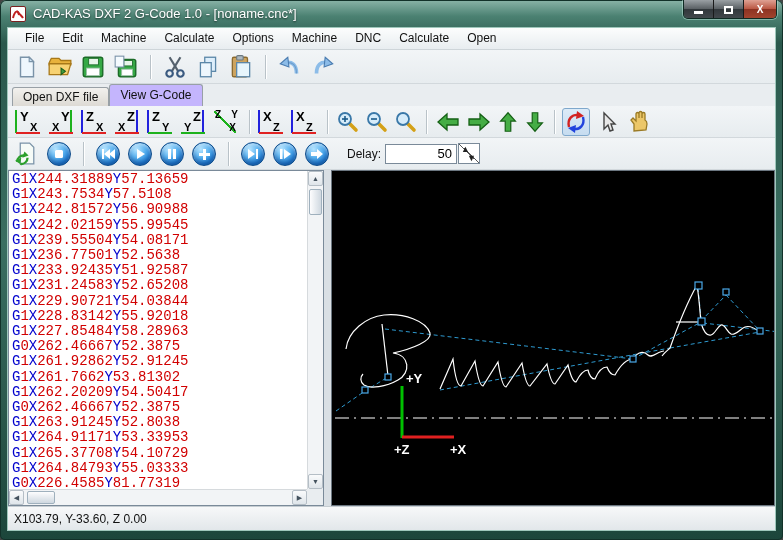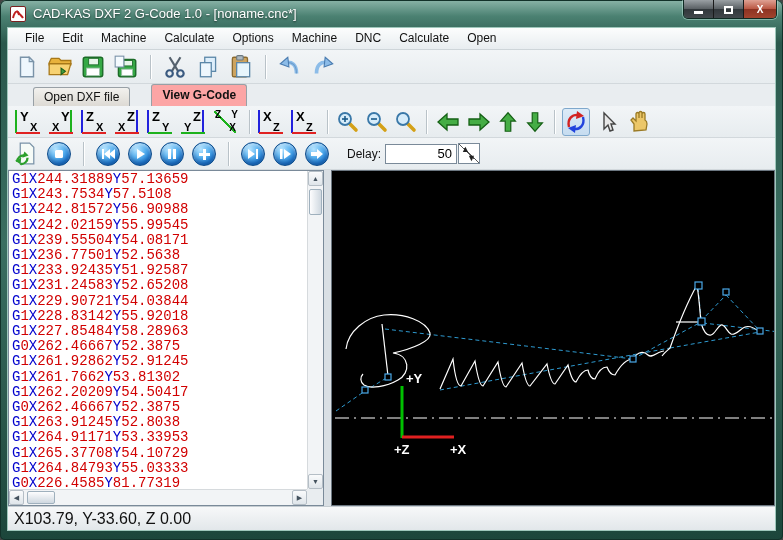--- a/index.html
+++ b/index.html
@@ -73,23 +73,23 @@
     text-align:right; padding-right:4px; background:#fff; }
   .spinner { position:relative; width:22px; height:21px; background:#fff; border:1px solid #7a8a99; margin-left:1px; }
   .spinner .diag-line { position:absolute; inset:0;
     background:linear-gradient(to top right,transparent 48%,#555 48%,#555 52%,transparent 52%); }
   .spin-up { position:absolute; left:2px; top:0px; font-size:9px; color:#222; }
   .spin-down { position:absolute; right:3px; bottom:0px; font-size:9px; color:#222; }
 
   
   .tabstrip { height:22px; background:#e9edf0; display:flex; align-items:flex-end; padding-left:4px; }
   .tab { font-size:12px; color:#111; border:1px solid #98a0a6; border-bottom:none;
-    border-radius:3px 3px 0 0; padding:0 10px;margin-left:21px; }
+    border-radius:3px 3px 0 0; padding:0 10px; }
   .tab.inactive { background:linear-gradient(180deg,#f2f1ee,#dddad4); height:19px; line-height:18px; }
-  .tab.active { background:#fca5a5; height:22px; line-height:21px; position:relative; z-index:2;font-weight:bold; }
+  .tab.active { background:#c4b5fd; height:22px; line-height:21px; position:relative; z-index:2; }
 
   
   .main { flex:1; display:flex; background:#d9dfe4; overflow:hidden; }
   .list-panel { position:relative; width:316px; background:#fff; border:1px solid #7a8a99; margin-left:0; }
   .gcode-list { position:absolute; left:3px; top:1px; right:17px; bottom:17px; overflow:hidden;
     font:14px/15.2px "Liberation Mono","DejaVu Sans Mono",monospace; white-space:pre; }
   .tok-letter { color:#0000cd; } .tok-num { color:#d10000; }
 
   .vscroll { position:absolute; top:0; right:0; bottom:16px; width:16px; background:#f2f4f6; border-left:1px solid #d6dadd; }
   .hscroll { position:absolute; left:0; right:16px; bottom:0; height:16px; background:#f2f4f6; border-top:1px solid #d6dadd; }
@@ -99,21 +99,21 @@
   .vthumb { position:absolute; left:1px; width:13px; background:linear-gradient(90deg,#fdfdfe,#cfd8e0); border:1px solid #9fb0bd; border-radius:2px; }
   .hthumb { position:absolute; top:1px; height:13px; background:linear-gradient(180deg,#fdfdfe,#cfd8e0); border:1px solid #9fb0bd; border-radius:2px; }
 
   .splitter { width:7px; background:#d9dfe4; }
   .canvas-panel { flex:1; border:1px solid #6b7680; background:#000; position:relative; overflow:hidden; }
   .canvas-svg { position:absolute; left:0; top:0; }
 
   
   .statusbar { height:24px; background:linear-gradient(180deg,#f7f8f9,#e2e7ea);
     border-top:1px solid #c6cdd2; display:flex; align-items:center; padding-left:6px; }
-  .status-text { font-size:16px; color:#111; }
+  .status-text { font-size:12px; color:#111; }
 
   svg { display:block; }
 </style>
 </head>
 <body>
 
 <div class="window">
 
   <div class="titlebar">
     <div class="title-icon">

